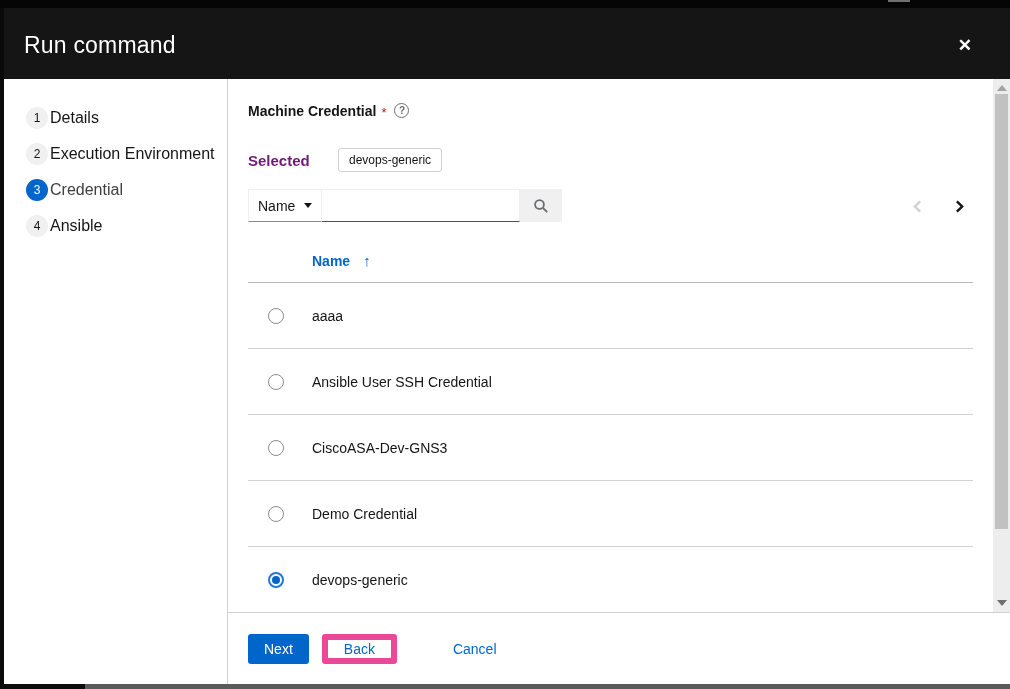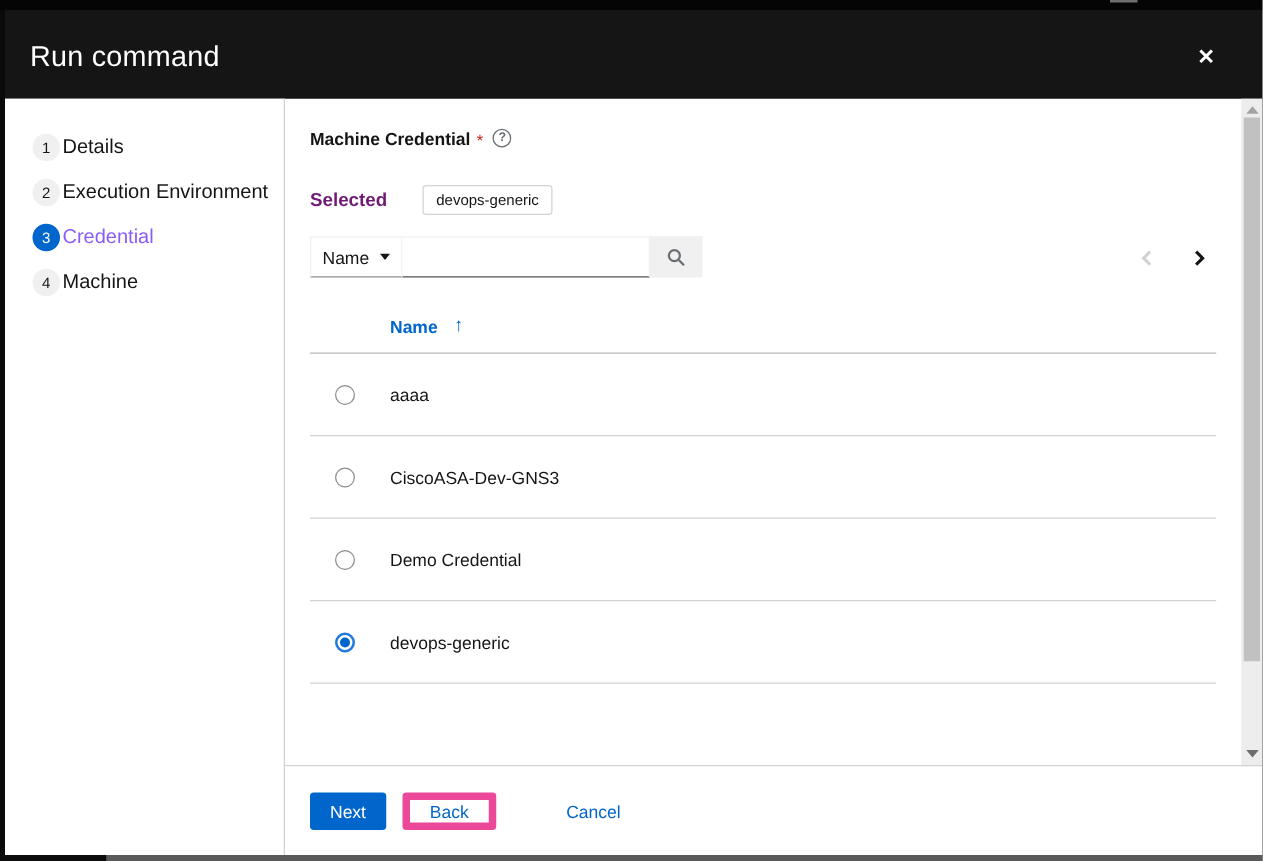--- a/index.html
+++ b/index.html
@@ -27,21 +27,21 @@
 
   .modal-body { flex:1; display:flex; min-height:0; }
 
   
   .wizard-nav { flex:0 0 224px; border-right:1px solid #d2d2d2; padding-top:21px; background:#fff; }
   .step { display:flex; align-items:center; height:36px; padding-left:22px; cursor:pointer; }
   .step-circle { width:22px; height:22px; border-radius:50%; background:#f0f0f0; color:#151515;
                  font-size:12px; display:flex; align-items:center; justify-content:center; flex:0 0 22px; }
   .step-label { margin-left:2px; font-size:16px; color:#151515; white-space:nowrap; }
   .step.current .step-circle { background:#0066cc; color:#fff; }
-  .step.current .step-label { color:#8b5cf6; }
+  .step.current .step-label { color:#404040; }
 
   
   .main-pane { flex:1; display:flex; flex-direction:column; min-width:0; position:relative; }
   .scroll-area { flex:1 1 auto; height:533px; padding:24px 37px 0 20px; overflow:hidden; position:relative; }
 
   .field-label-row { display:flex; align-items:flex-start; height:16px; }
   .field-label { font-size:14px; font-weight:700; color:#151515; }
   .required { color:#c9190b; font-size:13px; margin-left:5px; position:relative; top:2px; }
   .help-icon { width:15px; height:15px; border:1px solid #6a6e73; border-radius:50%;
                color:#6a6e73; font-size:10px; font-weight:700; display:inline-flex;
@@ -136,21 +136,21 @@
             <span class="step-label">Execution Environment</span>
           </div>
 
           <div class="step current">
             <span class="step-circle">3</span>
             <span class="step-label">Credential</span>
           </div>
 
           <div class="step">
             <span class="step-circle">4</span>
-            <span class="step-label">Machine</span>
+            <span class="step-label">Ansible</span>
           </div>
         </nav>
 
       <div class="main-pane">
 
         <div class="scroll-area">
 
           <div class="field-label-row">
             <span class="field-label">Machine Credential</span>
             <span class="required">*</span>
@@ -198,20 +198,26 @@
             </div>
             <div id="table-rows">
 
                 <div class="row">
                   <span class="cell-radio">
                     <span class="radio"></span>
                   </span>
                   <span class="cell-name">aaaa</span>
                 </div>
 
+                <div class="row">
+                  <span class="cell-radio">
+                    <span class="radio"></span>
+                  </span>
+                  <span class="cell-name">Ansible User SSH Credential</span>
+                </div>
 
                 <div class="row">
                   <span class="cell-radio">
                     <span class="radio"></span>
                   </span>
                   <span class="cell-name">CiscoASA-Dev-GNS3</span>
                 </div>
 
                 <div class="row">
                   <span class="cell-radio">

